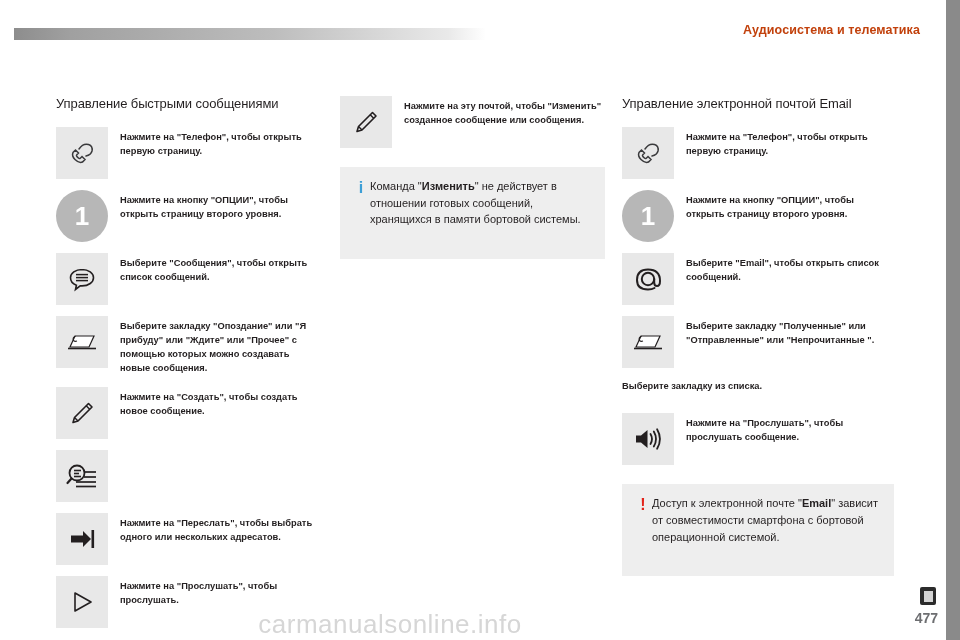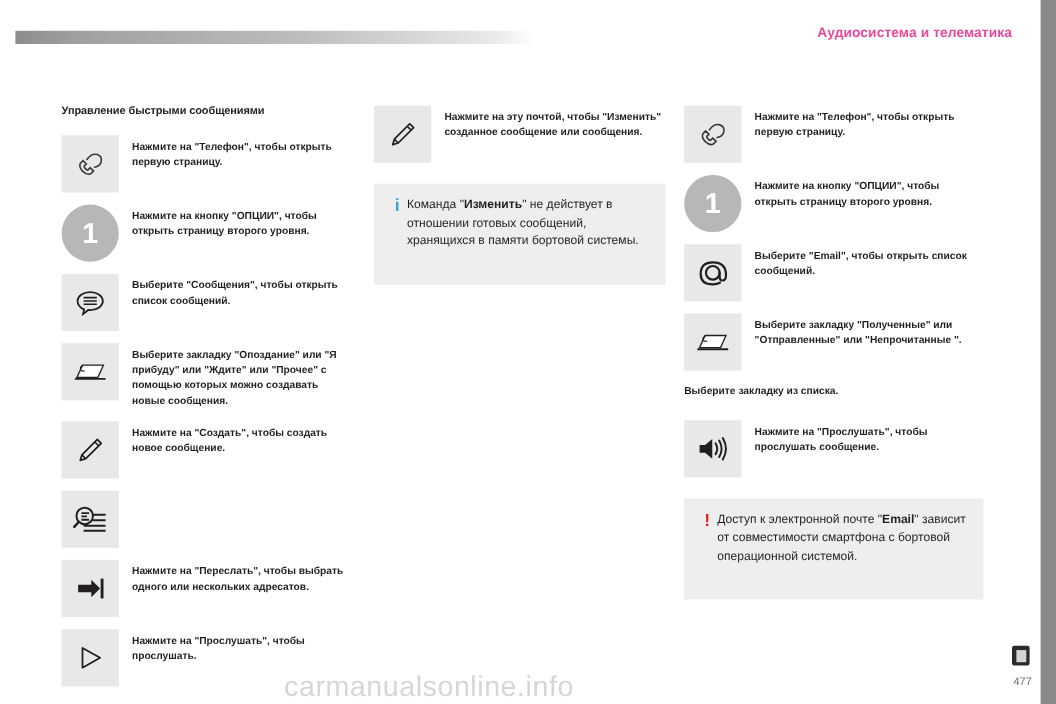--- a/index.html
+++ b/index.html
@@ -17,32 +17,32 @@
     position:absolute;right:0;top:0;width:14px;height:640px;
     background:#8a8a8a;
   }
 
   #header-rule{
     position:absolute;left:14px;top:28px;width:472px;height:12px;
     background:linear-gradient(to right,#8d8d8d 0%,#a0a0a0 12%,#bdbdbd 55%,#e9e9e9 92%,#ffffff 100%);
   }
   #header-title{
     position:absolute;right:40px;top:23px;
-    font-size:12.5px;font-weight:bold;color:#ec4899;
+    font-size:12.5px;font-weight:bold;color:#c2410c;
     letter-spacing:.1px;white-space:nowrap;
   }
 
   
   .col{position:absolute;top:96px;}
   #col-left{left:56px;width:260px;}
   #col-mid{left:340px;width:265px;}
   #col-right{left:622px;width:272px;}
 
   .col-title{
-    font-size:10px;font-weight:bold;color:#231f20;
+    font-size:13px;font-weight:normal;color:#231f20;
     margin:0 0 16px 0;letter-spacing:-.1px;white-space:nowrap;
   }
   #col-mid .col-title{visibility:hidden;height:0;margin:0;}
 
   
   .row{display:flex;align-items:flex-start;margin-bottom:11px;}
   .row .icon{
     flex:0 0 52px;width:52px;height:52px;
     background:#e8e8e8;margin-right:12px;
     display:flex;align-items:center;justify-content:center;
@@ -74,21 +74,21 @@
   .callout .mark.info{color:#3d9fd6;}
   .callout .mark.warn{color:#e2231a;}
   .callout .body{
     flex:1 1 auto;font-size:11px;color:#231f20;line-height:1.52;
   }
   .callout .body b{font-weight:bold;}
 
   
   #page-number{
     position:absolute;right:22px;bottom:14px;
-    font-size:10px;font-weight:normal;color:#6d6e71;
+    font-size:14px;font-weight:bold;color:#6d6e71;
   }
   #footer-glyph{
     position:absolute;right:24px;bottom:35px;
     width:16px;height:18px;background:#2b2b2b;border-radius:2px;
     display:flex;align-items:center;justify-content:center;
   }
   #footer-glyph .sheet{width:9px;height:11px;background:#d4d4d4;}
   #watermark{
     position:absolute;left:0;bottom:0;width:780px;
     text-align:center;font-size:26px;color:#d6d6d6;
@@ -212,20 +212,21 @@
 
     <div class="spacer-sm"></div>
 
     <div class="callout" style="min-height:92px;">
       <div class="mark info">i</div>
       <div class="body"><span>Команда "</span><b>Изменить</b><span>" не действует в отношении готовых сообщений, хранящихся в памяти бортовой системы.</span></div>
     </div>
   </div>
 
   <div class="col" id="col-right">
+    <div class="col-title">Управление электронной почтой Email</div>
 
     <div class="row">
       <div class="icon">
         <svg width="30" height="30" viewBox="0 0 30 30" aria-hidden="true">
           <path d="M8 21.5 Q4.5 18 6 14.5 L8.5 12 L11.5 15 L9.8 16.7 Q9 17.6 10 18.6 L11.4 20 Q12.4 21 13.3 20.2 L15 18.5 L18 21.5 L15.5 24 Q12 25.5 8 21.5 Z" fill="none" stroke="#3a3a3c" stroke-width="1.5"></path>
           <path d="M12 11 Q16 5 21.5 6.5 Q26 8 25 13 Q24 17 19 18" fill="none" stroke="#3a3a3c" stroke-width="1.5" stroke-linecap="round"></path>
         </svg>
       </div>
       <div class="txt">Нажмите на "Телефон", чтобы открыть первую страницу.</div>
     </div>

